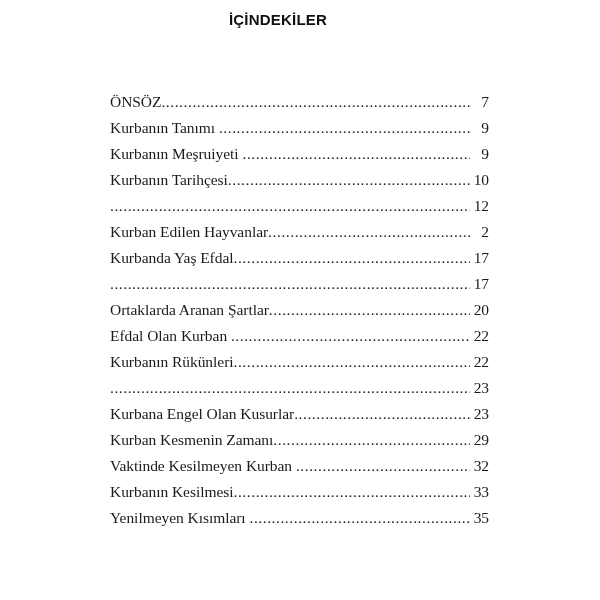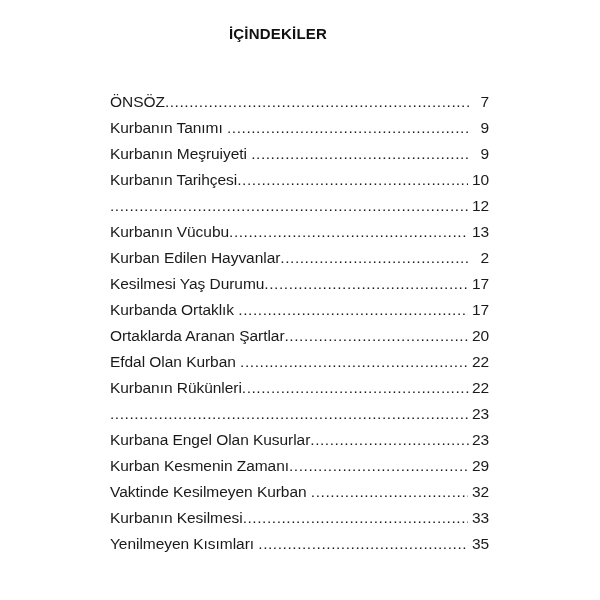--- a/index.html
+++ b/index.html
@@ -19,21 +19,21 @@
   .page {
     position: relative;
     width: 600px;
     height: 600px;
     background: #ffffff;
     box-sizing: border-box;
   }
 
   .toc-title {
     position: absolute;
-    top: 25px;
+    top: 11px;
     left: 0;
     width: 556px;
     text-align: center;
     font-size: 15px;
     font-weight: bold;
     letter-spacing: 0.2px;
     line-height: 18px;
     color: #111111;
   }
 
@@ -49,20 +49,21 @@
 
   .toc-entry {
     display: flex;
     align-items: baseline;
     width: 100%;
     height: 26px;
     font-size: 15.5px;
     line-height: 26px;
     white-space: nowrap;
     overflow: hidden;
+    font-family: Liberation Serif, serif;
   }
 
   .toc-entry-title {
     flex: 0 0 auto;
     letter-spacing: -0.05px;
   }
 
   .toc-entry-leader {
     flex: 1 1 auto;
     overflow: hidden;
@@ -126,36 +127,30 @@
       <li class="toc-entry gap-before-page">
         <span class="toc-entry-title">Kurbanın Tarihçesi</span>
         <span class="toc-entry-leader"></span>
         <span class="toc-entry-page">10</span>
       </li>
       <li class="toc-entry gap-before-dots gap-before-page">
         <span class="toc-entry-leader"></span>
         <span class="toc-entry-page">12</span>
       </li>
       <li class="toc-entry gap-before-page">
-        <span class="toc-entry-title">Kurbanın Vücubu</span>
-        <span class="toc-entry-leader"></span>
-        <span class="toc-entry-page">13</span>
-      </li>
-      <li class="toc-entry gap-before-page">
         <span class="toc-entry-title">Kurban Edilen Hayvanlar</span>
         <span class="toc-entry-leader"></span>
         <span class="toc-entry-page">2</span>
       </li>
       <li class="toc-entry gap-before-page">
-        <span class="toc-entry-title">Kesilmesi Yaş Durumu</span>
+        <span class="toc-entry-title">Kurbanda Yaş Efdal</span>
         <span class="toc-entry-leader"></span>
         <span class="toc-entry-page">17</span>
       </li>
       <li class="toc-entry gap-before-dots gap-before-page">
-        <span class="toc-entry-title">Kurbanda Ortaklık</span>
         <span class="toc-entry-leader"></span>
         <span class="toc-entry-page">17</span>
       </li>
       <li class="toc-entry gap-before-page">
         <span class="toc-entry-title">Ortaklarda Aranan Şartlar</span>
         <span class="toc-entry-leader"></span>
         <span class="toc-entry-page">20</span>
       </li>
       <li class="toc-entry gap-before-dots gap-before-page">
         <span class="toc-entry-title">Efdal Olan Kurban</span>

